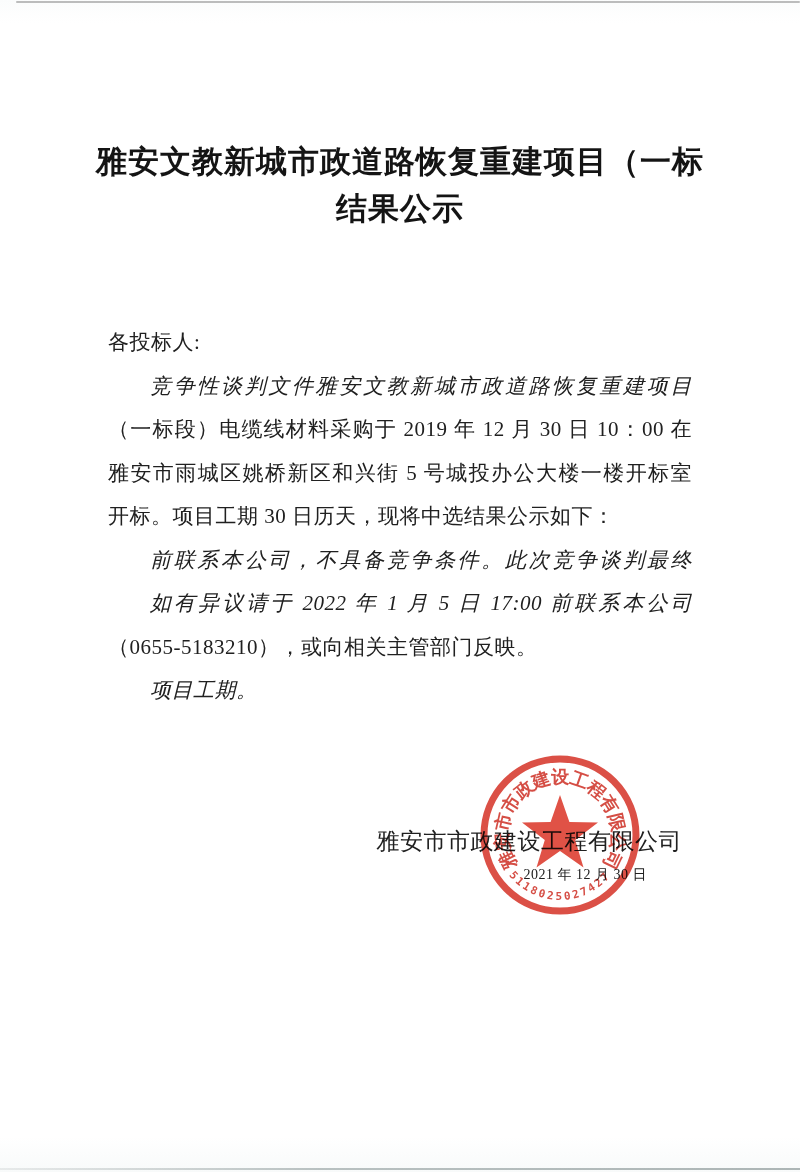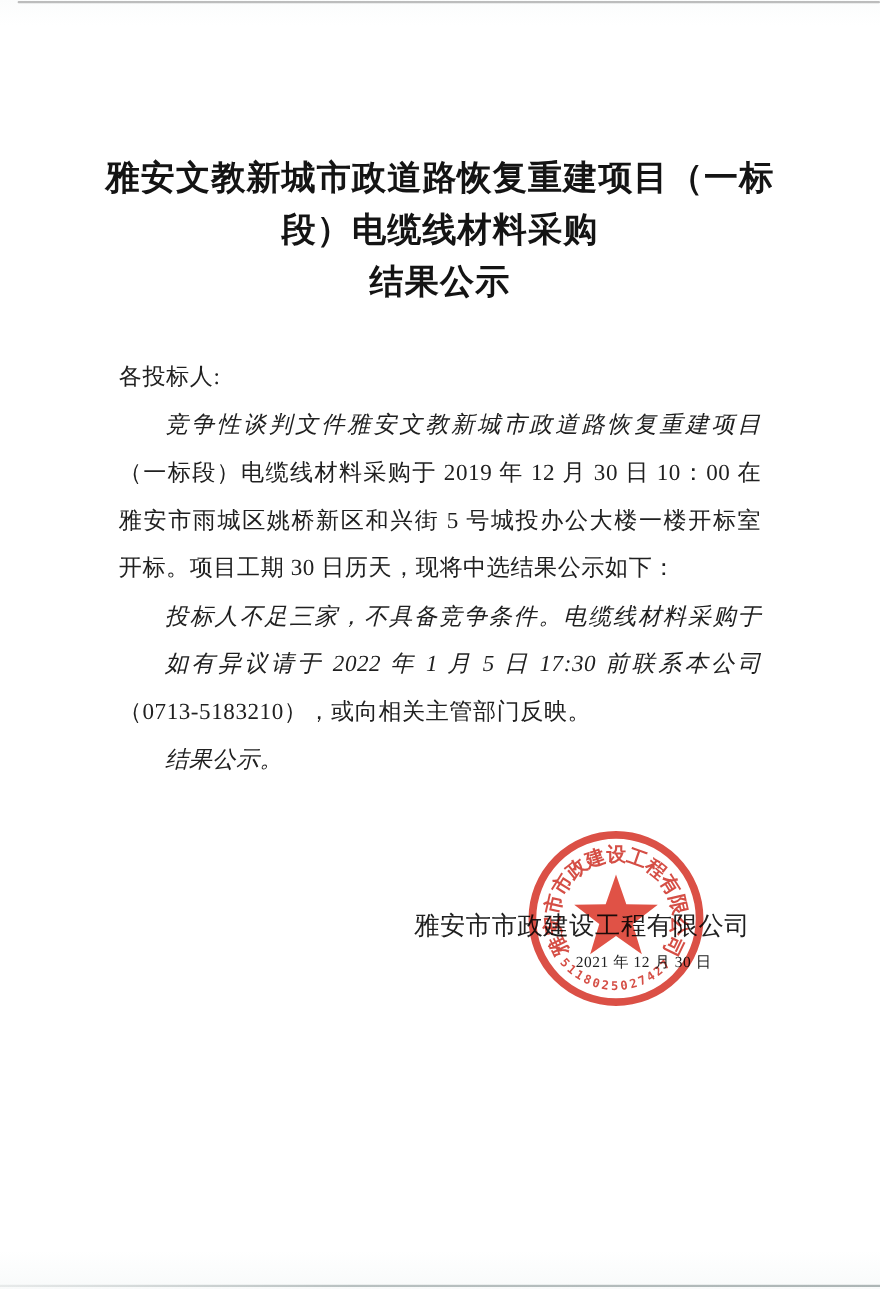--- a/index.html
+++ b/index.html
@@ -80,34 +80,33 @@
 </style>
 </head>
 <body>
 
 <div class="page">
 
   <div class="scan-edge-top"></div>
 
   <div class="title-block">
     <div>雅安文教新城市政道路恢复重建项目（一标</div>
-    <div>段）电缆线材料采购</div>
     <div>结果公示</div>
   </div>
 
   <div class="body-block">
     <div class="line">各投标人:</div>
     <div class="line indent justify">竞争性谈判文件雅安文教新城市政道路恢复重建项目</div>
     <div class="line justify">（一标段）电缆线材料采购于 2019 年 12 月 30 日 10：00 在</div>
     <div class="line justify">雅安市雨城区姚桥新区和兴街 5 号城投办公大楼一楼开标室</div>
     <div class="line">开标。项目工期 30 日历天，现将中选结果公示如下：</div>
-    <div class="line indent justify">投标人不足三家，不具备竞争条件。电缆线材料采购于</div>
-    <div class="line indent justify">如有异议请于 2022 年 1 月 5 日 17:30 前联系本公司</div>
-    <div class="line">（0713-5183210），或向相关主管部门反映。</div>
-    <div class="line indent">结果公示。</div>
+    <div class="line indent justify">前联系本公司，不具备竞争条件。此次竞争谈判最终</div>
+    <div class="line indent justify">如有异议请于 2022 年 1 月 5 日 17:00 前联系本公司</div>
+    <div class="line">（0655-5183210），或向相关主管部门反映。</div>
+    <div class="line indent">项目工期。</div>
   </div>
 
   <div class="sig-company">雅安市市政建设工程有限公司</div>
   <div class="sig-date">2021 年 12 月 30 日</div>
 
   <div class="seal">
     <svg viewBox="0 0 170 170" xmlns="http://www.w3.org/2000/svg">
       <defs>
         <path id="sealArcTop" d="M 42.4 114.8 A 52 52 0 1 1 127.6 114.8" fill="none"></path>
         <path id="sealArcBottom" d="M 35.2 126.8 A 65 65 0 0 0 134.8 126.8" fill="none"></path>

